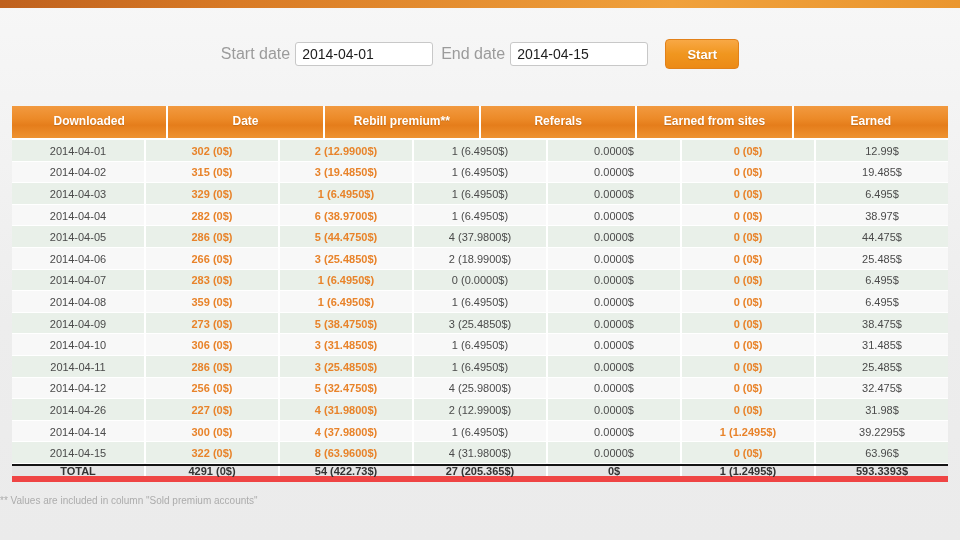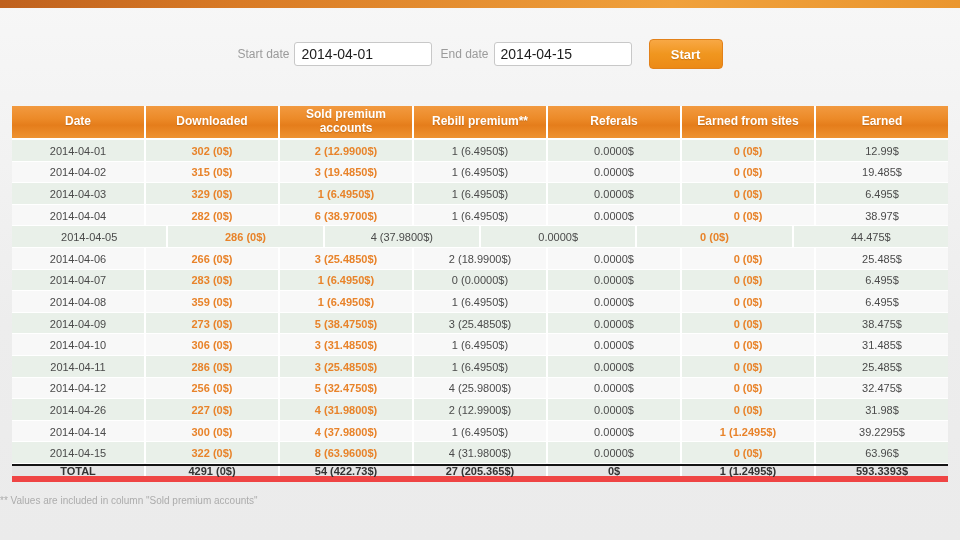--- a/index.html
+++ b/index.html
@@ -12,21 +12,21 @@
   .top-bar {
     height: 8px;
     background: linear-gradient(90deg, #bf611e 0%, #d97b26 25%, #f0a13c 70%, #ea962f 100%);
   }
   
   .search-bar {
     margin-top: 31px;
     display: flex; align-items: center; justify-content: center;
   }
   .search-bar label {
-    font-size: 12px; color: #9b9b9b; margin-right: 5px; white-space: nowrap;
+    font-size: 16px; color: #9b9b9b; margin-right: 5px; white-space: nowrap;
   }
   .search-bar input {
     width: 138px; height: 24px;
     border: 1px solid #c8c8c8; border-radius: 3px;
     font-family: "Liberation Sans", sans-serif;
     font-size: 14px; color: #1d1d1d; padding: 1px 6px;
     background: #fff;
   }
   .gap { width: 8px; }
   .search-btn {
@@ -83,23 +83,22 @@
   <label>Start date</label>
   <input type="text" value="2014-04-01" style="">
   <span class="gap"></span>
   <label>End date</label>
   <input type="text" value="2014-04-15" style="">
   <button class="search-btn">Start</button>
 </div>
 
 <div class="stats-table">
   <div class="thead">
+    <div class="th">Downloaded</div>
     <div class="th">Date</div>
-    <div class="th">Downloaded</div>
-    <div class="th">Sold premium accounts</div>
     <div class="th">Rebill premium**</div>
     <div class="th">Referals</div>
     <div class="th">Earned from sites</div>
     <div class="th">Earned</div>
   </div>
 
   <div id="tbody">
       <div class="trow odd">
         <div class="td">2014-04-01</div>
         <div class="td accent">302 (0$)</div>
@@ -132,20 +131,21 @@
         <div class="td accent">282 (0$)</div>
         <div class="td accent">6 (38.9700$)</div>
         <div class="td">1 (6.4950$)</div>
         <div class="td">0.0000$</div>
         <div class="td accent">0 (0$)</div>
         <div class="td">38.97$</div>
       </div>
       <div class="trow odd">
         <div class="td">2014-04-05</div>
         <div class="td accent">286 (0$)</div>
+        <div class="td accent">5 (44.4750$)</div>
         <div class="td">4 (37.9800$)</div>
         <div class="td">0.0000$</div>
         <div class="td accent">0 (0$)</div>
         <div class="td">44.475$</div>
       </div>
       <div class="trow even">
         <div class="td">2014-04-06</div>
         <div class="td accent">266 (0$)</div>
         <div class="td accent">3 (25.4850$)</div>
         <div class="td">2 (18.9900$)</div>

